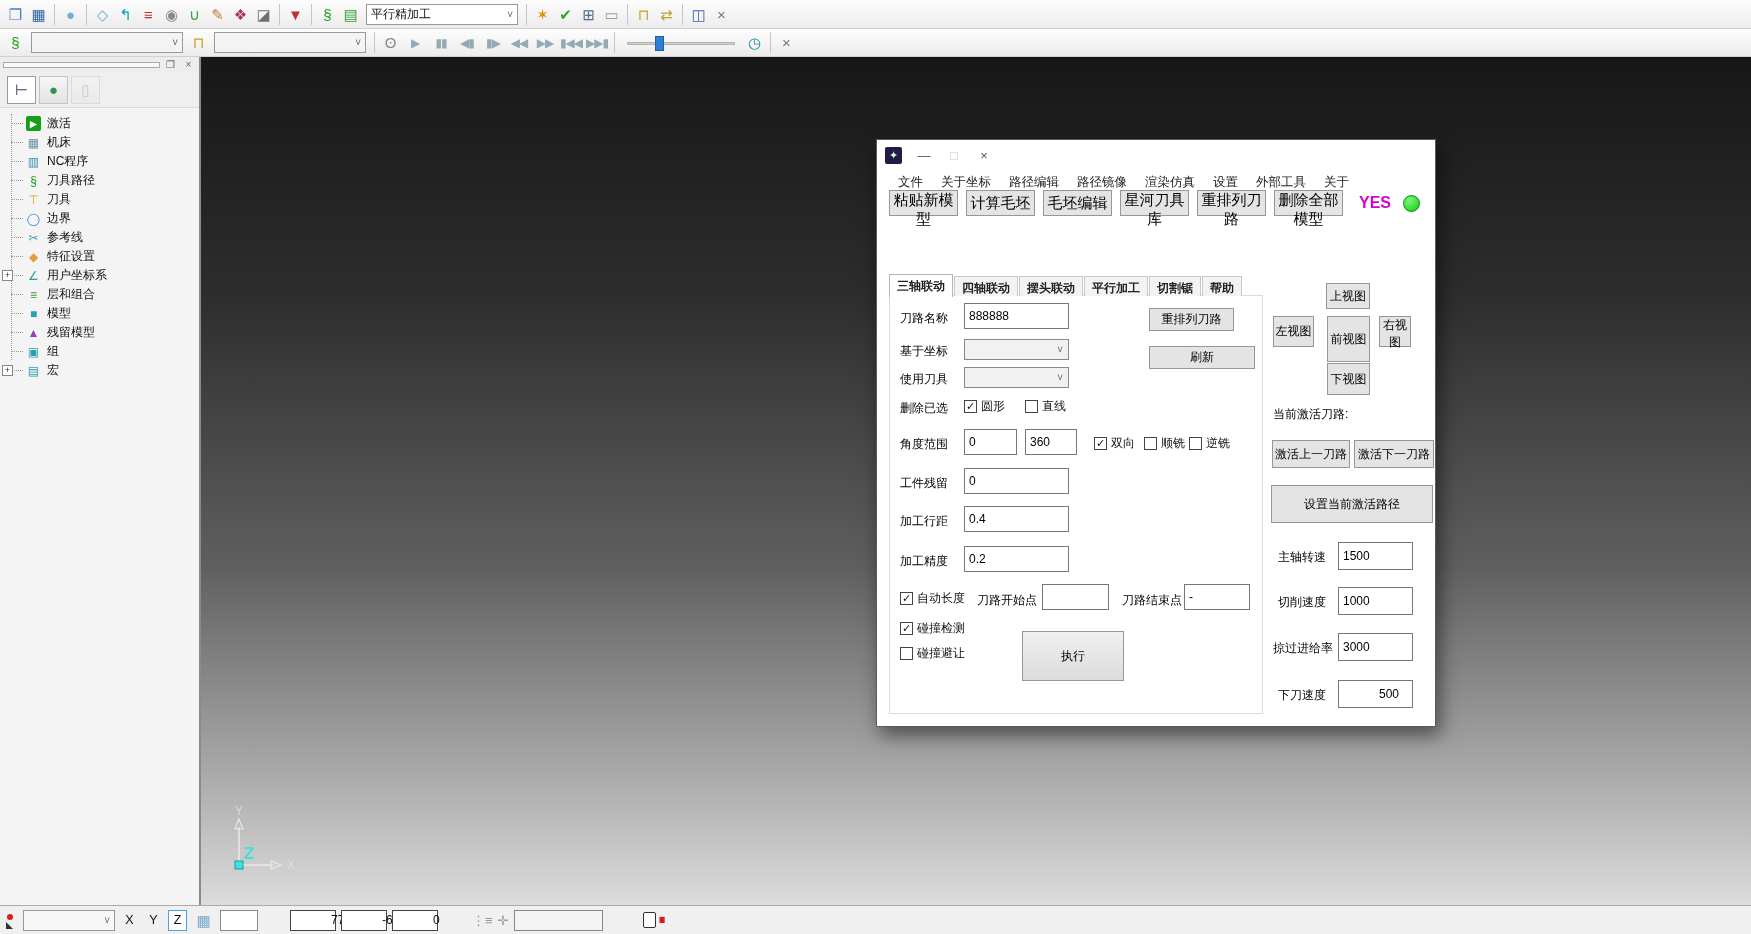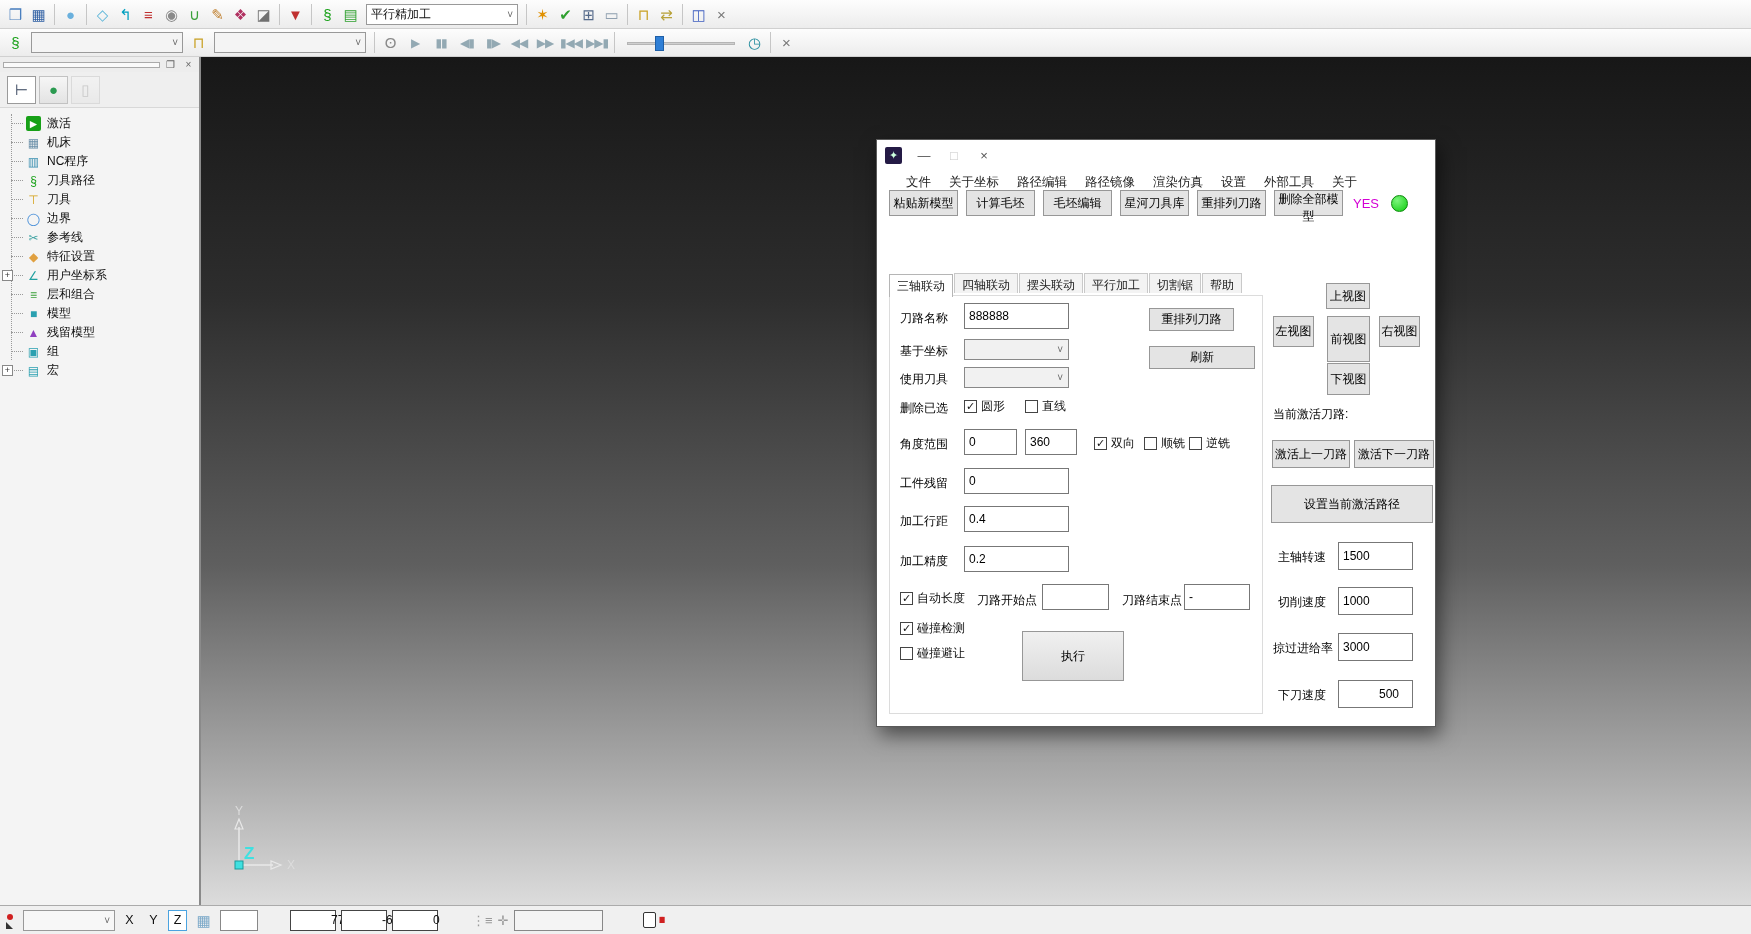--- a/index.html
+++ b/index.html
@@ -43,30 +43,30 @@
   
   .viewport { flex:1; position:relative; background:linear-gradient(180deg,#171717 0%,#2d2d2d 28%,#5f5f5f 60%,#a8a8a8 84%,#dcdcdc 100%); }
 
   
   .dialog { position:absolute; left:675px; top:82px; width:560px; height:588px; background:#fff; border:1px solid #5a5a5a; box-shadow:4px 8px 18px rgba(0,0,0,.5); }
   .dtitle { height:30px; display:flex; align-items:center; padding:0 6px 0 8px; background:#fff; }
   .dtitle .appicon { width:17px; height:17px; background:#241a45; color:#cfd; display:flex; align-items:center; justify-content:center; font-size:11px; margin-right:7px; border-radius:2px; }
   .dtitle .ttext { color:#555; font-size:13px; flex:1; }
   .winbtn { width:30px; height:22px; display:flex; align-items:center; justify-content:center; color:#555; font-size:13px; }
   .winbtn.dis { color:#c8c8c8; }
-  .dmenu { height:24px; display:flex; align-items:center; padding-left:20px; }
+  .dmenu { height:24px; display:flex; align-items:center; padding-left:12px; }
   .dmenu span { padding:0 9px; font-size:12.5px; color:#222; cursor:default; }
   .btnrow { position:absolute; left:12px; display:flex; gap:8px; align-items:center; }
   .btnrow.r1 { top:50px; }
   .btnrow.r2 { top:84px; }
-  button.std { width:69px; height:26px; background:#e4e4e4; border:1px solid #979797; font-family:inherit; font-size:12px; color:#000; }
-  .magenta { color:#d400d4; font-weight:normal; font-size:13px; margin-left:2px; white-space:nowrap; }
+  button.std { width:69px; height:26px; background:#e4e4e4; border:1px solid #979797; font-family:inherit; font-size:15px; color:#000; }
+  .magenta { color:#d400d4; font-weight:bold; font-size:16px; margin-left:8px; white-space:nowrap; }
   .gdot { width:17px; height:17px; border-radius:50%; background:radial-gradient(circle at 35% 30%, #7cf57c, #0ecc0e); border:1px solid #0a8a0a; margin-left:4px; }
 
-  .tabstrip { position:absolute; left:12px; top:133px; display:flex; z-index:2; }
+  .tabstrip { position:absolute; left:12px; top:133px; display:flex; align-items:flex-end; z-index:2;font-weight:bold; }
   .dtab { height:20px; padding:3px 7px 0 7px; border:1px solid #c9c9c9; border-bottom:none; background:#f3f3f3; font-size:12px; margin-right:1px; color:#222; }
   .dtab.active { background:#fff; height:23px; position:relative; top:1px; border-color:#b5b5b5; z-index:3; }
   .tabpanel { position:absolute; left:12px; top:155px; width:374px; height:419px; border:1px solid #dcdcdc; background:#fff; }
 
   .flabel { position:absolute; font-size:12px; color:#000; white-space:nowrap; }
   .fin { position:absolute; border:1px solid #777; background:#fff; font-family:inherit; font-size:12px; padding:0 4px; color:#000; }
   .fsel { position:absolute; border:1px solid #888; background:#f1f1f1; display:flex; align-items:center; justify-content:flex-end; padding:0 5px; color:#666; }
   .cb { position:absolute; display:flex; align-items:center; gap:4px; font-size:12px; cursor:default; white-space:nowrap; }
   .cbbox { width:13px; height:13px; border:1px solid #444; background:#fff; display:flex; align-items:center; justify-content:center; font-size:11px; color:#111; }
   .cb .mark { visibility:hidden; }
@@ -382,21 +382,21 @@
               </span>
               <span>碰撞避让</span>
             </span>
 
           <button class="flat exec" style="left:132px;top:335px;width:102px;height:50px">执行</button>
         </div>
 
         <button class="flat" style="left:449px;top:143px;width:44px;height:26px">上视图</button>
         <button class="flat" style="left:396px;top:176px;width:41px;height:31px">左视图</button>
         <button class="flat" style="left:450px;top:176px;width:43px;height:46px">前视图</button>
-        <button class="flat" style="left:502px;top:176px;width:41px;height:31px">右视图</button>
+        <button class="flat" style="left:502px;top:176px;width:32px;height:31px">右视图</button>
         <button class="flat" style="left:450px;top:223px;width:43px;height:32px">下视图</button>
 
         <span class="rlabel" style="left:396px;top:266px">当前激活刀路:</span>
         <button class="flat" style="left:395px;top:300px;width:78px;height:28px">激活上一刀路</button>
         <button class="flat" style="left:478px;top:300px;width:80px;height:28px;left:477px">激活下一刀路</button>
         <button class="flat" style="left:394px;top:345px;width:162px;height:38px">设置当前激活路径</button>
 
         <span class="rlabel" style="left:401px;top:409px">主轴转速</span>
         <input class="fin" style="left: 461px; top: 402px; width: 75px; height: 28px;" value="1500">
         <span class="rlabel" style="left:401px;top:454px">切削速度</span>

